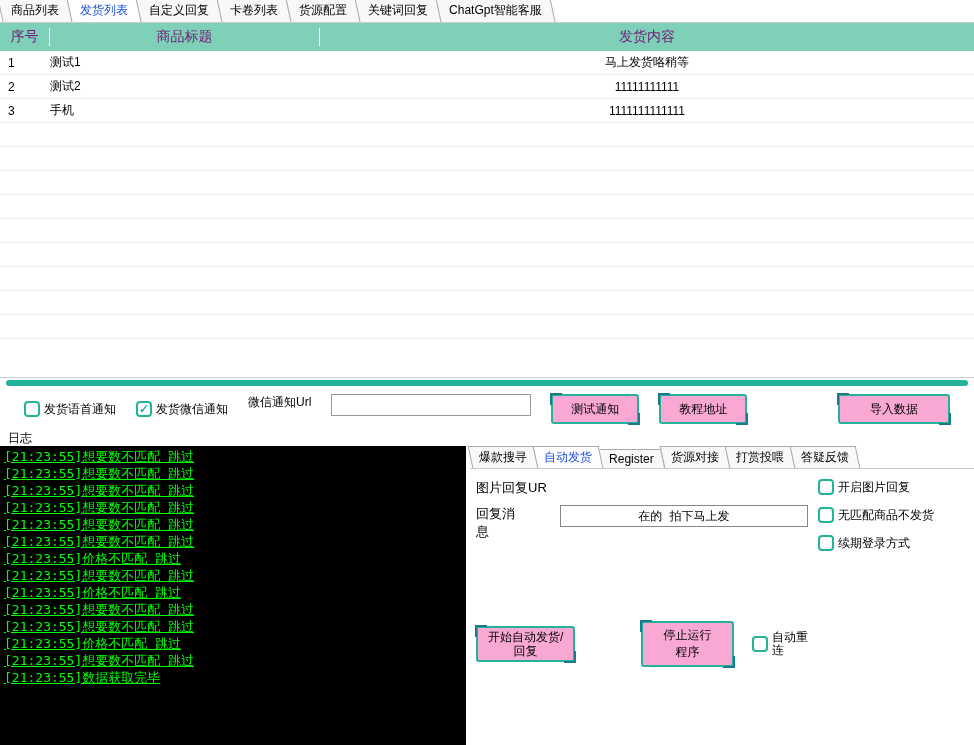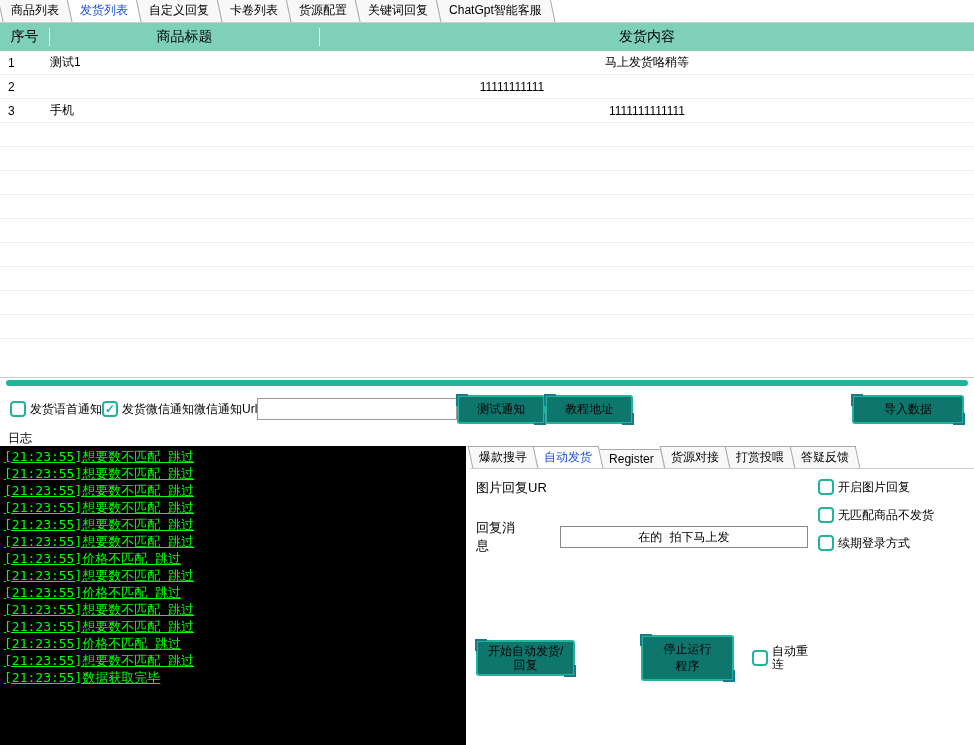--- a/index.html
+++ b/index.html
@@ -41,21 +41,21 @@
 }
 
 
 .grid {
   border-top: 1px solid #ccc;
   border-bottom: 1px solid #ccc;
 }
 .grid-header {
   display: flex;
   background: #7ed1b8;
-  color: #000000;
+  color: #701a75;
   font-size: 14px;
   height: 28px;
   align-items: center;
 }
 .gh-col1 { width: 50px; text-align: center; border-right: 1px solid #fff;}
 .gh-col2 { width: 270px; text-align: center; border-right: 1px solid #fff;}
 .gh-col3 { flex: 1; text-align: center; }
 
 .grid-body {
   height: 326px;
@@ -75,23 +75,22 @@
 .teal-underline {
   height: 6px;
   background: #22b39a;
   border-radius: 3px;
   margin: 2px 6px;
 }
 
 
 .mid-bar {
   display: flex;
-  align-items: center;
-  gap: 0;
-  padding: 6px 10px;
+  gap: 20px;
+  padding: 6px 24px;
   height: 42px;
 }
 
 .wl-check {
   display: inline-flex;
   align-items: center;
   gap: 4px;
   font-size: 12px;
   line-height: 14px;
 }
@@ -113,21 +112,21 @@
   height: 22px;
   width: 200px;
   padding: 0 4px;
 }
 
 .fancy-btn {
   position: relative;
   border: 2px solid #22b39a;
   border-radius: 3px;
   padding: 4px 18px;
-  background: #0f766e;
+  background: #f9a8d4;
   font-size: 12px;
   cursor: pointer;
 }
 .fancy-btn::before, .fancy-btn::after {
   content: "";
   position: absolute;
   width: 10px; height: 10px;
   border: 2px solid #1a7a8a;
 }
 .fancy-btn::before { left: -3px; top: -3px; border-right: none; border-bottom: none;}
@@ -189,23 +188,23 @@
   padding: 10px 6px;
   flex: 1;
   display: flex;
   gap: 10px;
 }
 .rp-left { flex: 1; }
 .rp-right-col { width: 150px; display:flex; flex-direction:column; gap:12px;}
 
 .form-row {
   display: flex;
-  align-items: center;
+  align-items: flex-start;
   gap: 14px;
-  margin-bottom: 22px;
+  margin-bottom: 8px;
 }
 .form-label { font-size: 13px; }
 .form-input {
   border: 1px solid #888;
   height: 22px;
   width: 250px;
   padding: 0 4px;
   font-family: monospace;
   font-size: 12px;
   text-align: center;
@@ -238,20 +237,21 @@
     <div class="gh-col3">发货内容</div>
   </div>
   <div class="grid-body">
     <div class="grid-row">
       <div class="gc1">1</div>
       <div class="gc2">测试1</div>
       <div class="gc3">马上发货咯稍等</div>
     </div>
     <div class="grid-row">
       <div class="gc1">2</div>
+      <div class="gc2">测试2</div>
       <div class="gc3">11111111111</div>
     </div>
     <div class="grid-row">
       <div class="gc1">3</div>
       <div class="gc2">手机</div>
       <div class="gc3">1111111111111</div>
     </div>
     <div class="grid-empty-row"></div>
       <div class="grid-empty-row"></div>
       <div class="grid-empty-row"></div>

